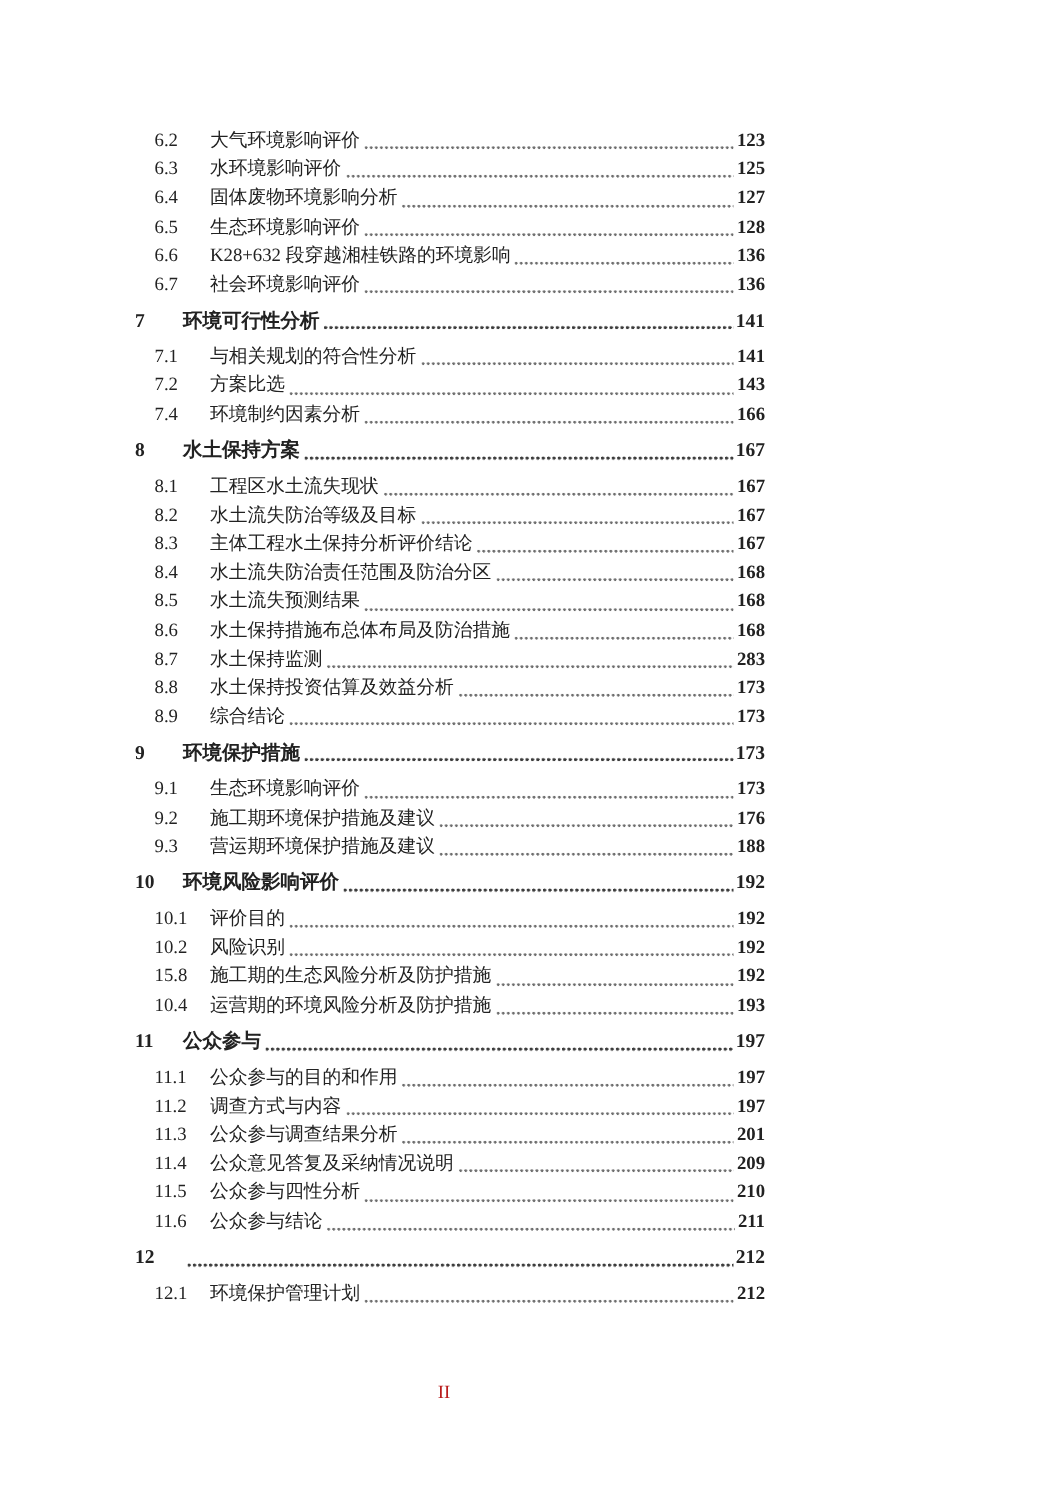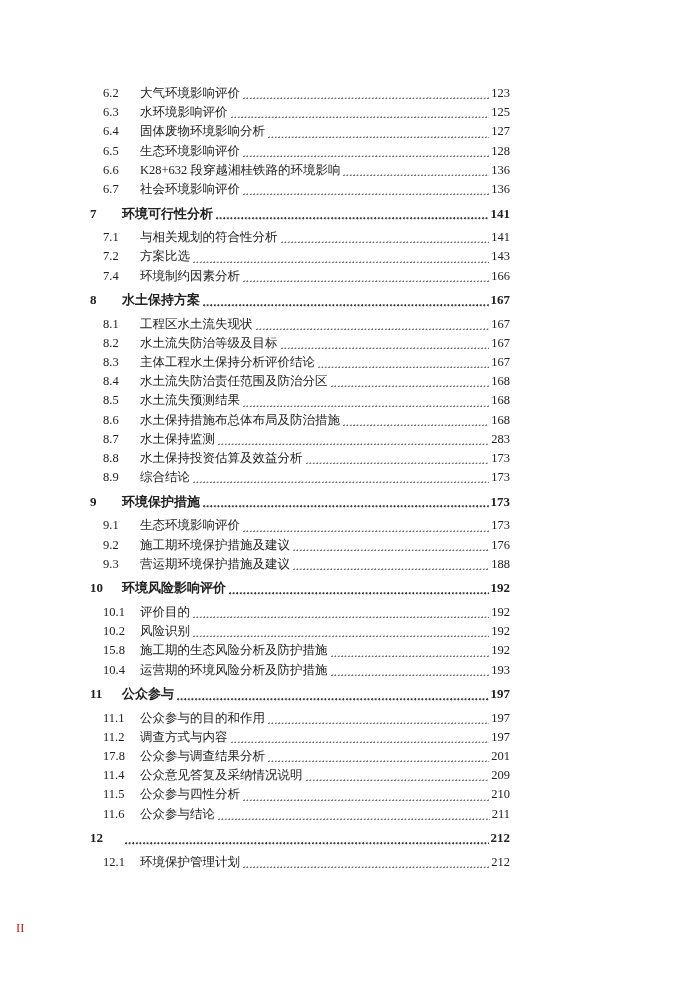--- a/index.html
+++ b/index.html
@@ -63,27 +63,28 @@
     background-position: left bottom;
   }
   .toc-row.chapter .leader {
     background-image: radial-gradient(circle at 1.1px 1.4px, #3c3c3c 1.0px, rgba(0,0,0,0) 1.2px);
     background-size: 3.6px 3px;
     margin-bottom: 3.5px;
   }
   .pagenum {
     flex: 0 0 auto;
     text-align: right;
+    font-weight: bold;
   }
   .footer {
     position: absolute;
     top: 921px;
-    left: 16px;
+    left: 0;
     width: 100%;
-    text-align: left;
+    text-align: center;
     font-size: 12.5px;
     color: #b91c1c;
   }
 </style>
 </head>
 <body>
 
 <div class="page">
 
   <div class="toc" id="toc-list">
@@ -306,21 +307,21 @@
     </div>
 
     <div class="toc-row sub">
       <span class="num">11.2</span>
       <span class="title">调查方式与内容</span>
       <span class="leader"></span>
       <span class="pagenum">197</span>
     </div>
 
     <div class="toc-row sub">
-      <span class="num">17.8</span>
+      <span class="num">11.3</span>
       <span class="title">公众参与调查结果分析</span>
       <span class="leader"></span>
       <span class="pagenum">201</span>
     </div>
 
     <div class="toc-row sub">
       <span class="num">11.4</span>
       <span class="title">公众意见答复及采纳情况说明</span>
       <span class="leader"></span>
       <span class="pagenum">209</span>

